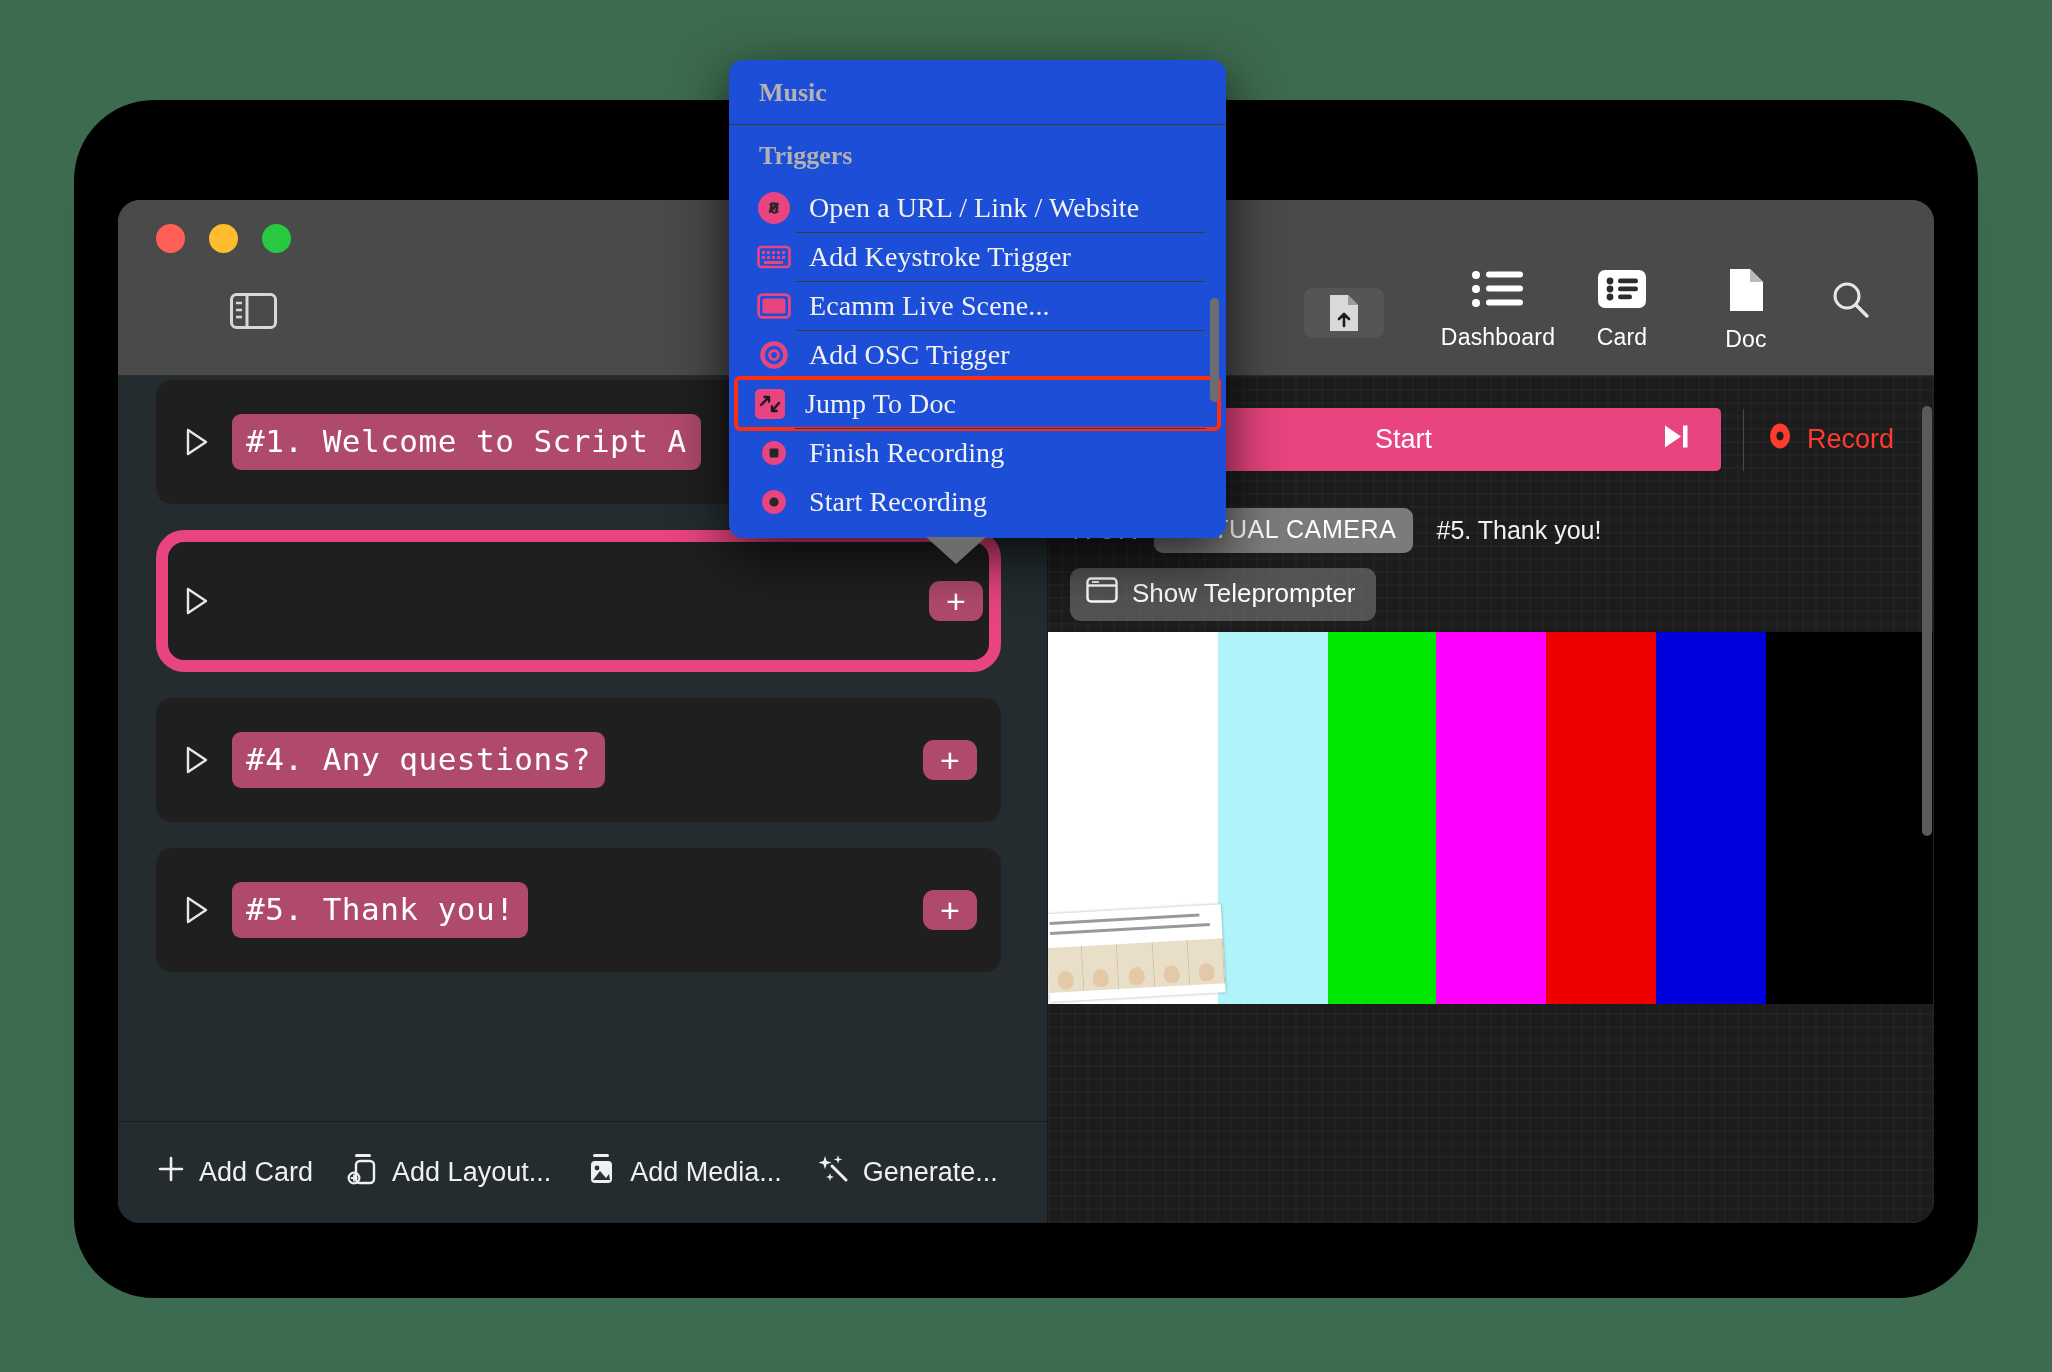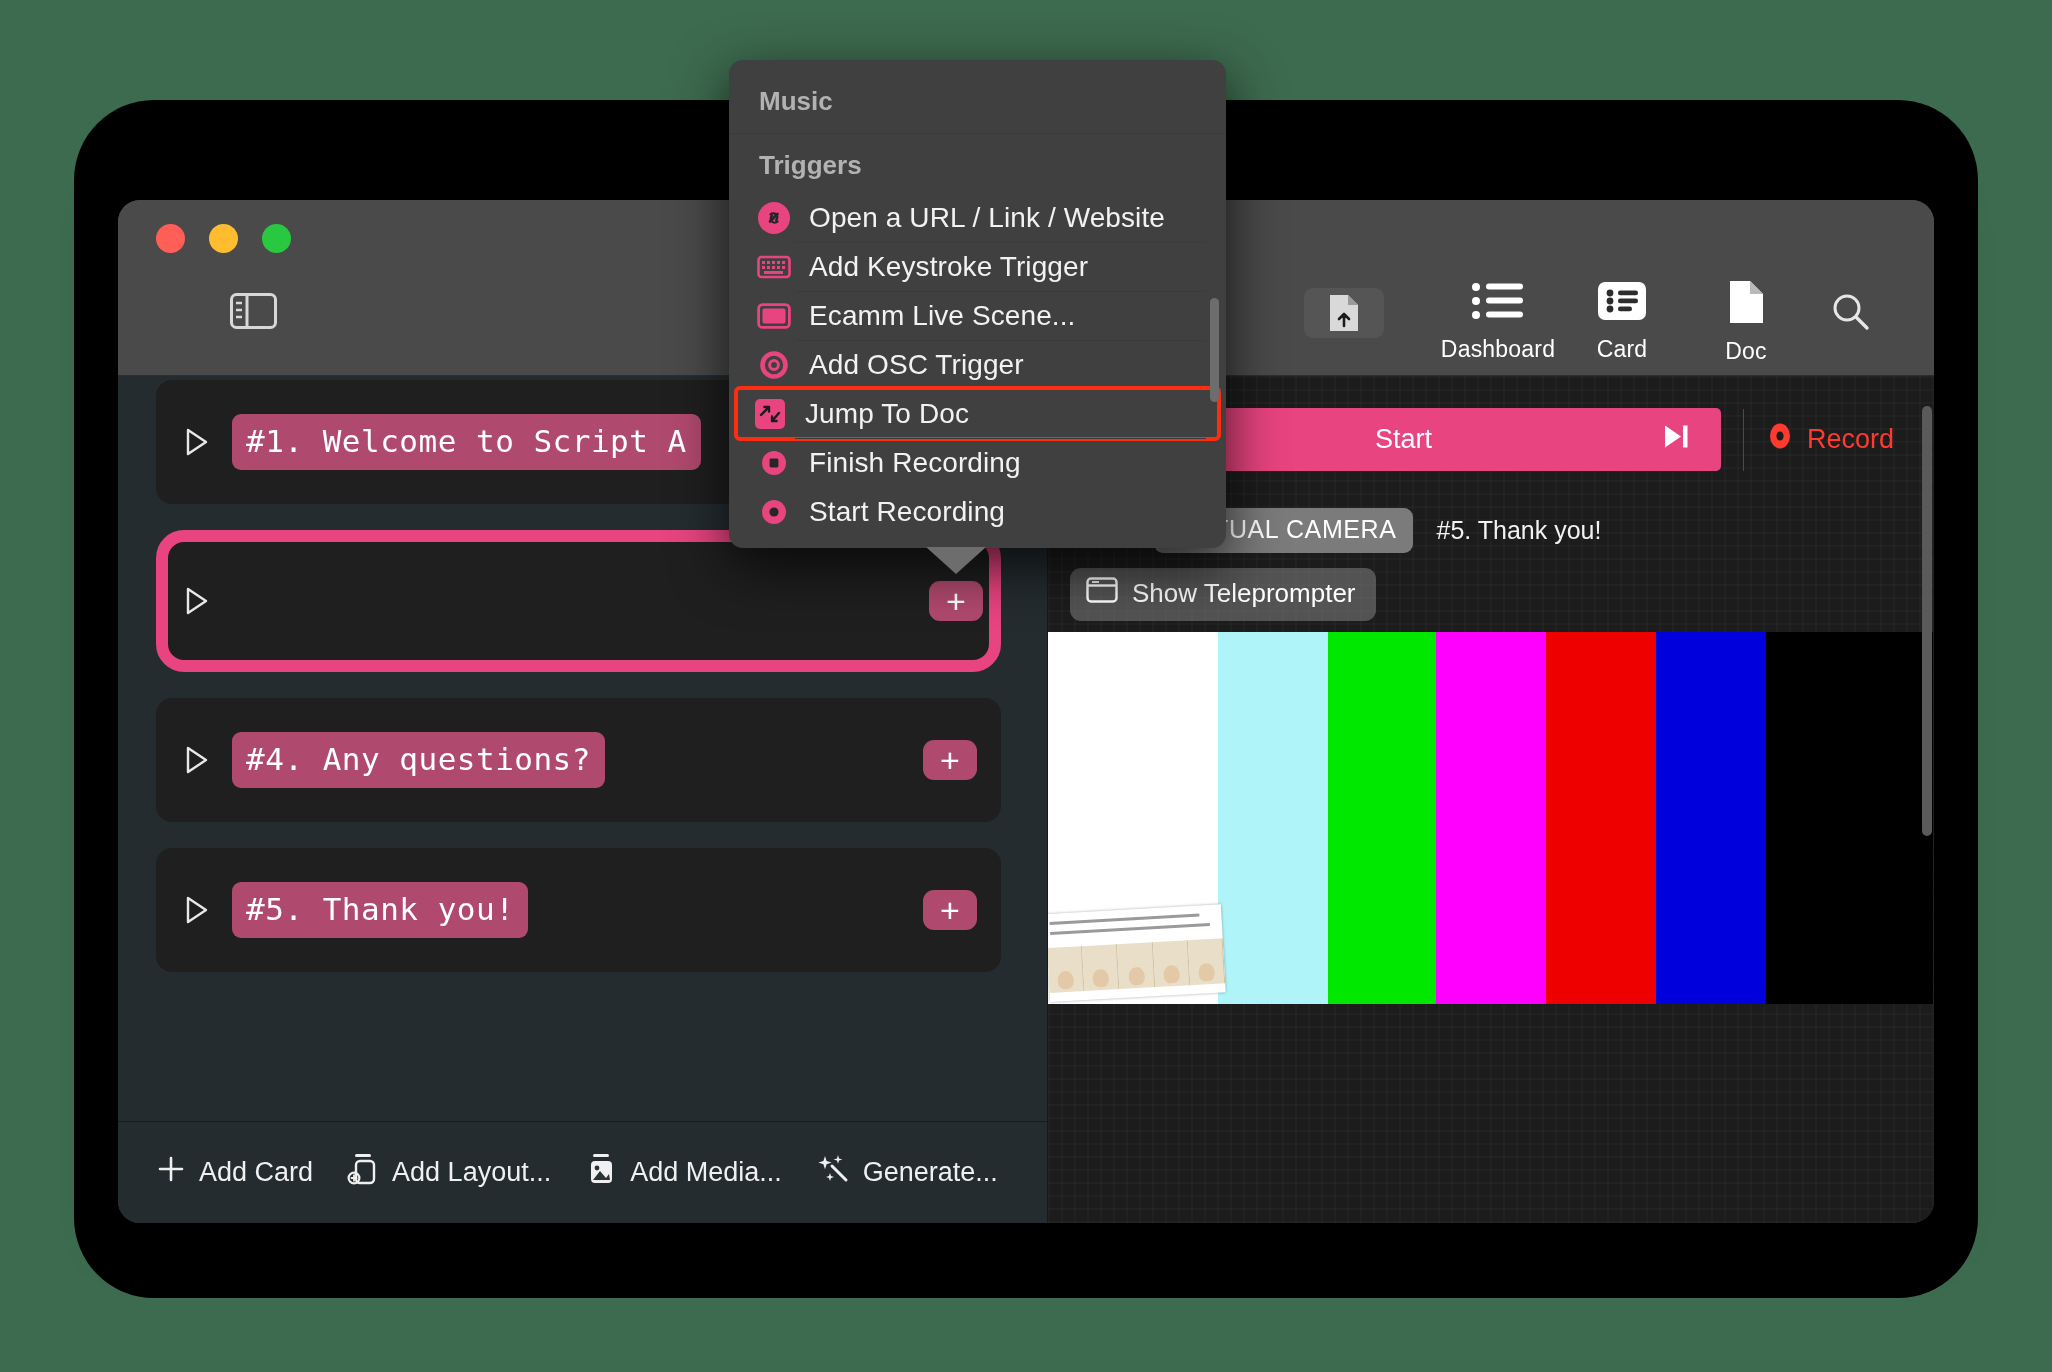--- a/index.html
+++ b/index.html
@@ -58,21 +58,21 @@
   .share-btn {
     position: absolute; left: 1186px; top: 88px;
     width: 80px; height: 50px;
     border-radius: 9px;
     background: #555555;
     display: flex; align-items: center; justify-content: center;
   }
 
   
   .tb-cluster {
-    position: absolute; right: 40px; top: 78px;
+    position: absolute; right: 40px; top: 66px;
     display: flex; align-items: flex-start; gap: 0px;
   }
   .tb-item {
     width: 124px;
     display: flex; flex-direction: column; align-items: center; gap: 8px;
     color: #ffffff;
   }
   .tb-item .lbl { font-size: 23px; letter-spacing: .2px; }
   .tb-search { width: 86px; display:flex; align-items:center; justify-content:center; padding-top: 14px; }
 
@@ -245,26 +245,27 @@
   .vscroll {
     position:absolute; right:2px; top:30px;
     width:10px; height:430px; border-radius:5px; background:#5a5a5a;
   }
 
   
   .menu {
     position: absolute;
     left: 729px; top: 60px;
     width: 497px;
-    background: #404040;
+    background: #1d4ed8;
     border-radius: 14px;
     box-shadow: 0 18px 56px rgba(0,0,0,.72);
-    padding: 8px 0 12px 0;
+    padding: 0 0 12px 0;
     z-index: 40;
     overflow: visible;
+    font-family: Liberation Serif, serif;
   }
   .menu-head {
     color: #b2b2b2; font-size: 26px; font-weight: bold;
     padding: 18px 0 16px 30px;
     border-bottom: 1px solid #3a3a3a;
   }
   .menu-sub {
     color: #b2b2b2; font-size: 26px; font-weight: bold;
     padding: 16px 0 12px 30px;
   }

